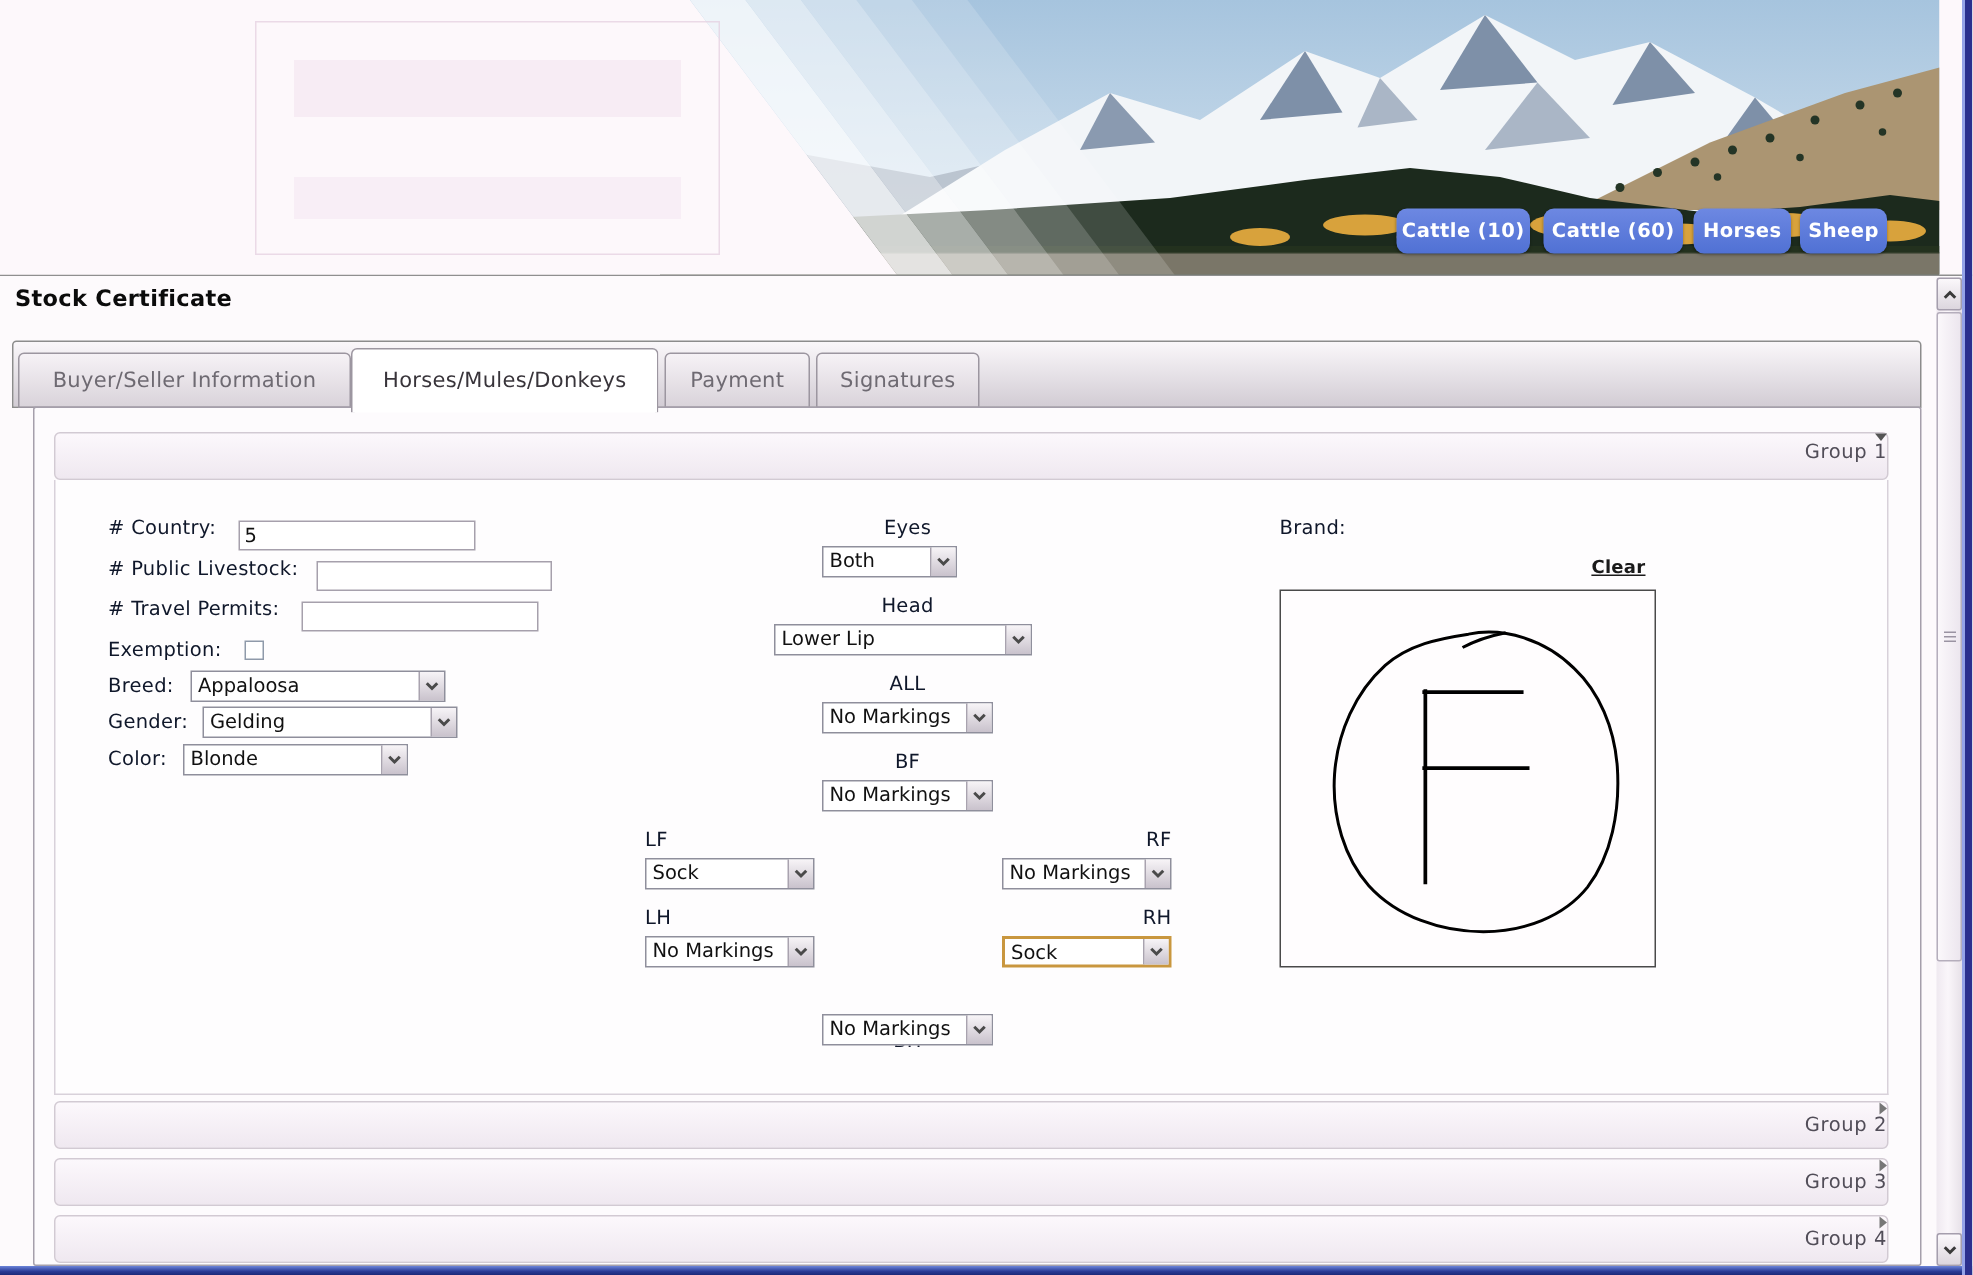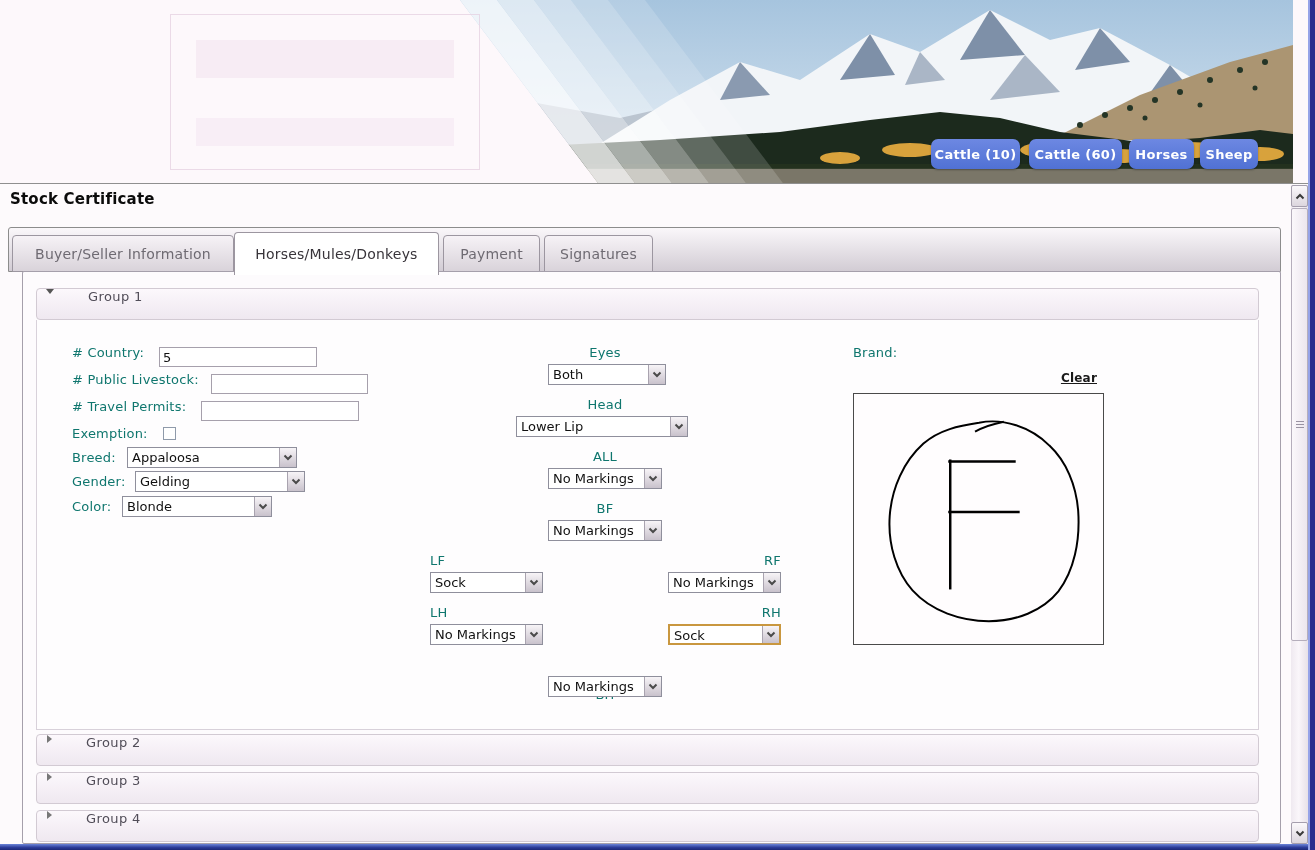--- a/index.html
+++ b/index.html
@@ -38,32 +38,32 @@
          color:#6e6a72; cursor:pointer; }
   .tab.t1{left:12px;top:235px;width:222px;height:37px;}
   .tab.active{left:234px;top:232px;width:205px;height:43px;background:#fff;border-bottom:none;color:#38343a;z-index:3;}
   .tab.t3{left:443px;top:235px;width:97px;height:37px;}
   .tab.t4{left:544px;top:235px;width:109px;height:37px;}
   .panel { position:absolute; left:22px; top:271px; width:1259px; height:573px; background:#fdfbfd;
            border:1px solid #a59fab; border-radius:2px; z-index:1; }
 
   
   .gbar { position:absolute; left:36px; width:1223px; height:32px; border:1px solid #d2cad3; border-radius:4px;
-          background:linear-gradient(#fcf8fc,#efe8f0); display:flex; align-items:flex-start; cursor:pointer; z-index:2; }
+          background:linear-gradient(#fcf8fc,#efe8f0); display:flex; align-items:flex-end; cursor:pointer; z-index:2;flex-direction:column; }
   .gbar .glabel { font-size:13px; color:#514d58; letter-spacing:.4px; margin-left:34px; }
   .tri-down { width:0; height:0; border-left:4px solid transparent; border-right:4px solid transparent;
               border-top:5px solid #555; margin-left:9px; }
   .tri-right{ width:0; height:0; border-top:4px solid transparent; border-bottom:4px solid transparent;
               border-left:5px solid #777; margin-left:10px; }
   .g1{top:288px;} .g2{top:734px;} .g3{top:772px;} .g4{top:810px;}
   .gbody { position:absolute; left:36px; top:320px; width:1223px; height:410px; background:#fefdfe;
            border:1px solid #d8d1da; border-top:none; z-index:2; }
 
   
-  .lbl { position:absolute; font-size:13px; color:#0f766e; letter-spacing:.2px; white-space:nowrap; z-index:4; }
+  .lbl { position:absolute; font-size:13px; color:#0f172a; letter-spacing:.2px; white-space:nowrap; z-index:4; }
   .lbl.ctr { transform:translateX(-50%); }
   .lbl.rt { text-align:right; }
   .txt { position:absolute; height:20px; border:1px solid #a6a0ac; background:#fff; font-family:inherit;
          font-size:13px; padding:0 3px; color:#111; z-index:4; }
   .chk { position:absolute; left:163px; top:427px; width:13px; height:13px; border:1px solid #8f9aaa; background:#fff; z-index:4; cursor:pointer; }
   .sel { position:absolute; height:21px; border:1px solid #8f8f9c; background:#fff; z-index:4; cursor:pointer; }
   .sel .val { position:absolute; left:4px; top:1px; font-size:13px; color:#111; line-height:18px; white-space:nowrap; }
   .sel .btn { position:absolute; right:0; top:0; bottom:0; width:17px; border-left:1px solid #a9a3af;
               background:linear-gradient(#f7f4f7,#c9c2cc); display:flex; align-items:center; justify-content:center; }
   .sel.focus { border:2px solid #c9973f; }
@@ -207,21 +207,21 @@
   <div class="sel" style="left:122px;top:496px;width:150px;padding-left:35px;">
     <span class="val">Blonde</span>
     <span class="btn">
         <svg width="10" height="7" viewBox="0 0 10 7">
           <path d="M1.5 1.5 L5 5 L8.5 1.5" stroke="#4a4a4a" stroke-width="2" fill="none"></path>
         </svg>
       </span>
   </div>
 
   <div class="lbl ctr" style="left:605px;top:345px;">Eyes</div>
-  <div class="sel" style="left:548px;top:364px;width:118px;">
+  <div class="sel" style="left:548px;top:364px;width:90px;">
     <span class="val">Both</span>
     <span class="btn">
         <svg width="10" height="7" viewBox="0 0 10 7">
           <path d="M1.5 1.5 L5 5 L8.5 1.5" stroke="#4a4a4a" stroke-width="2" fill="none"></path>
         </svg>
       </span>
   </div>
   <div class="lbl ctr" style="left:605px;top:397px;">Head</div>
   <div class="sel" style="left:516px;top:416px;width:172px;">
     <span class="val">Lower Lip</span>

